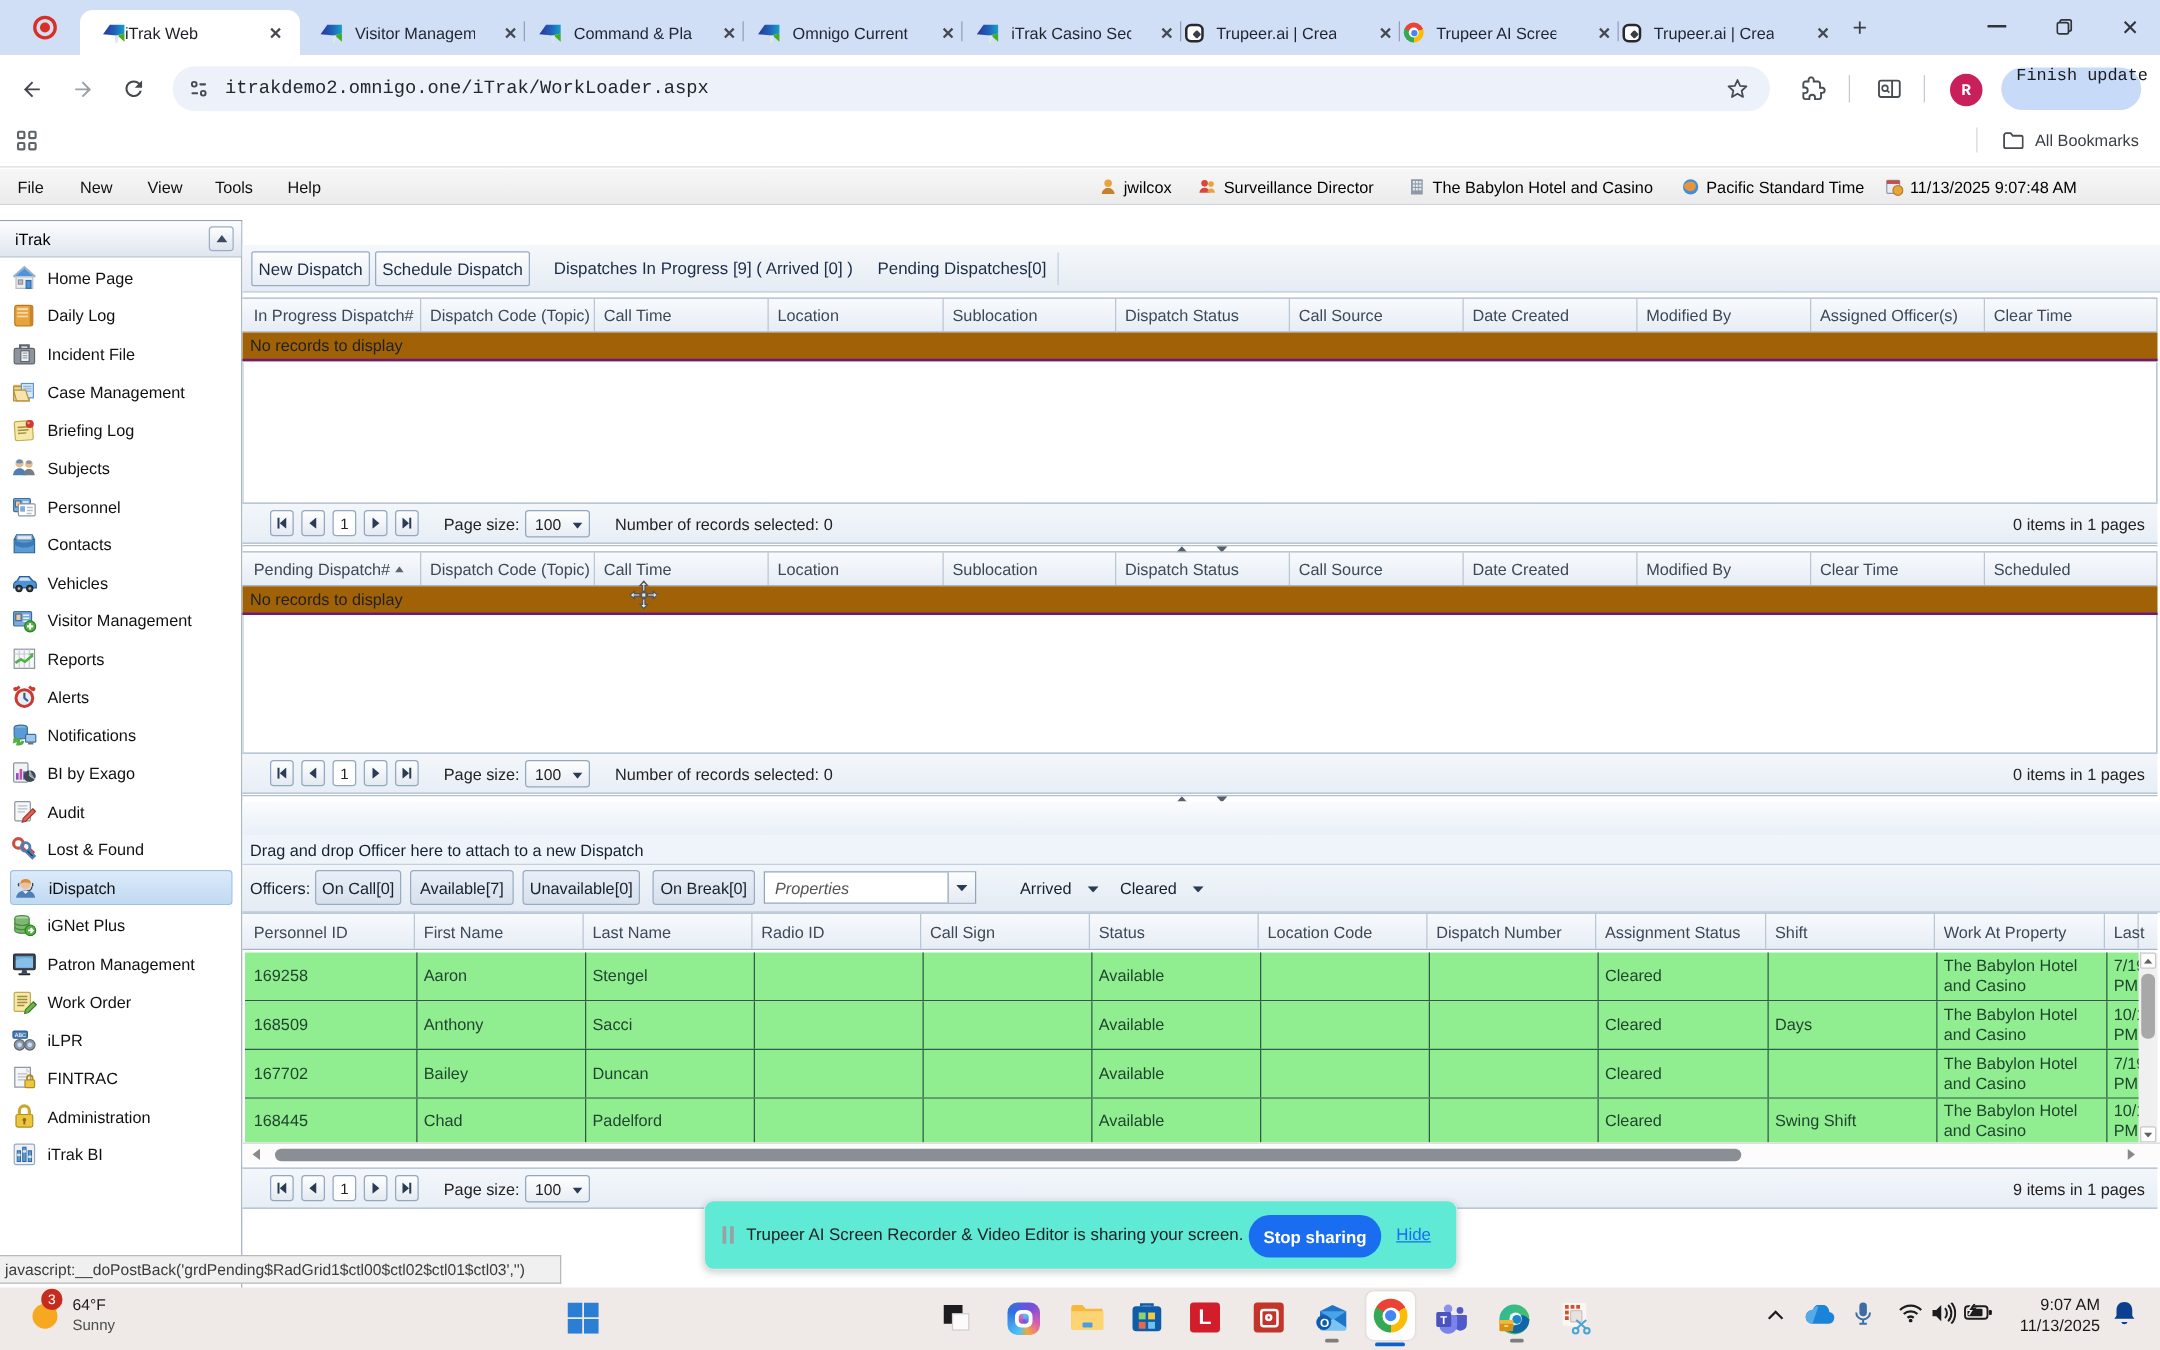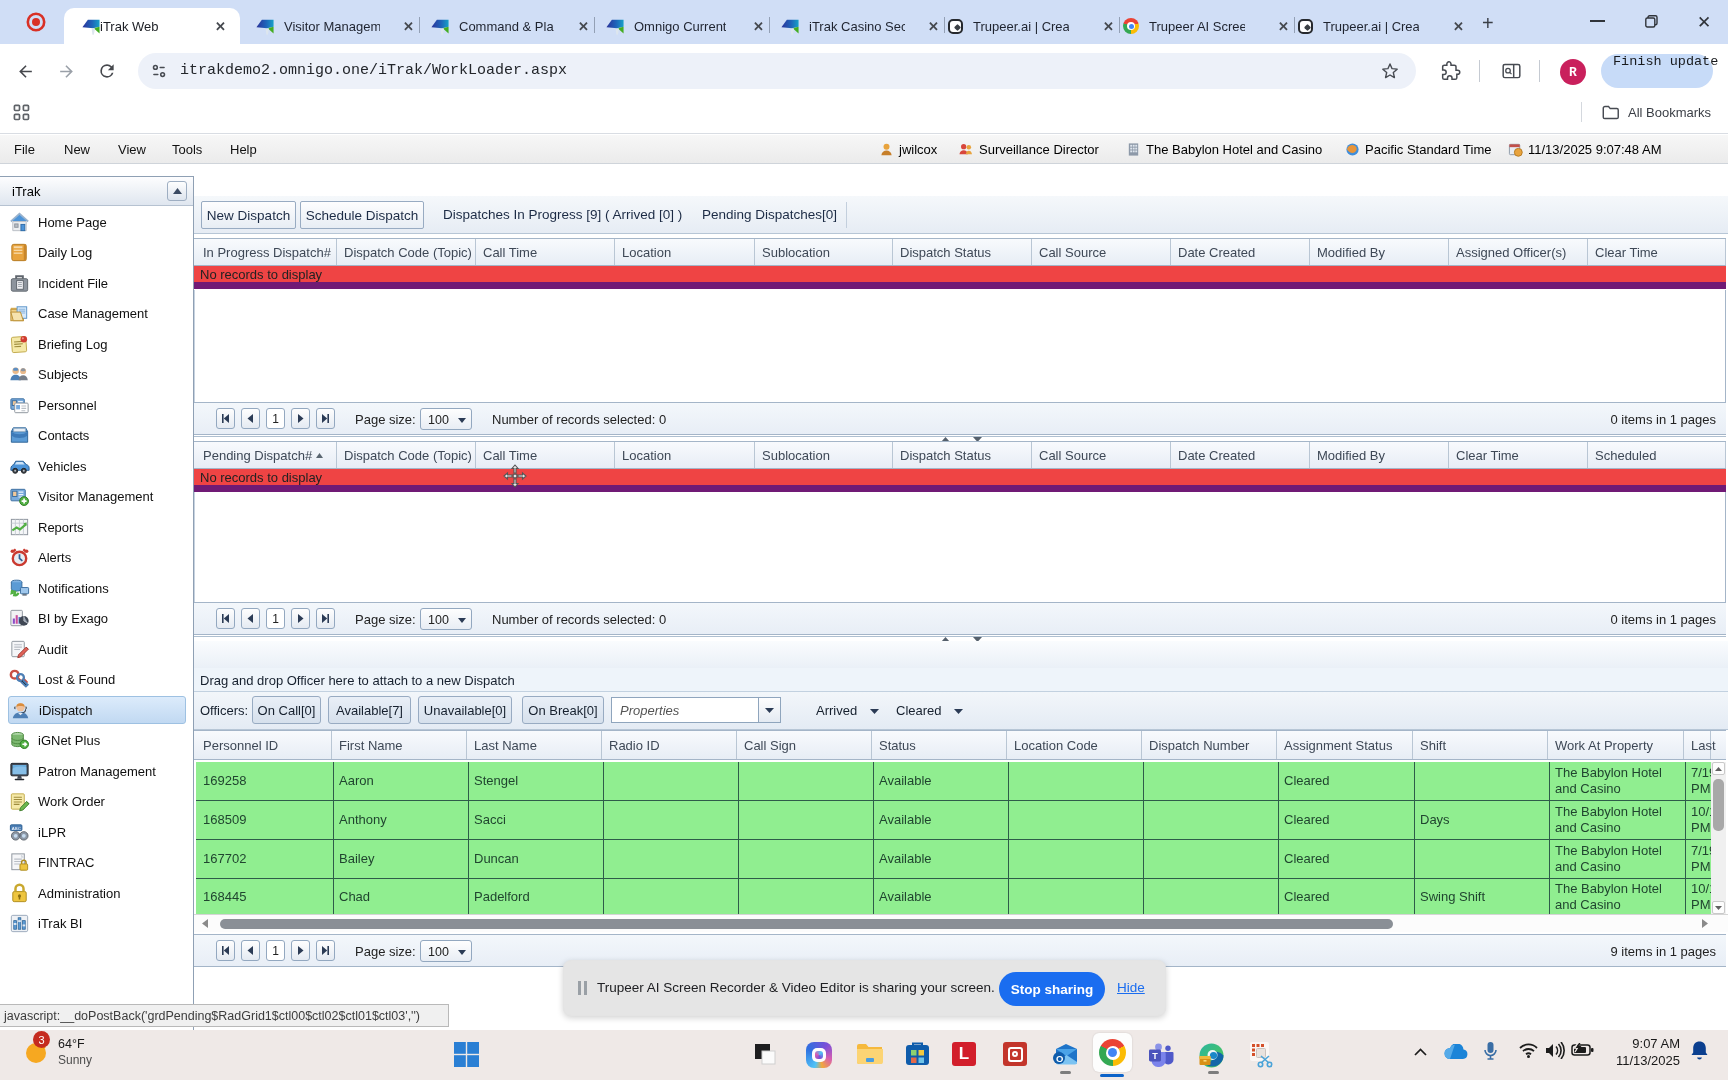--- a/index.html
+++ b/index.html
@@ -28,21 +28,21 @@
 .mr { position:absolute; top:7px; display:flex; align-items:center; gap:5px; color:#000; }
 
 #sidebar { left:0; top:164px; width:194px; height:888px; background:#fff; border-right:1px solid #8fa0b4; border-top:1px solid #8fa0b4;margin-top:12px; }
 #sb-head { position:absolute; left:0; top:0; width:193px; height:29px; background:linear-gradient(#fdfdfe,#dfe6ef); border-bottom:1px solid #b6c2d1; }
 .sb-item { position:absolute; left:8px; width:178px; height:28px; display:flex; align-items:center; gap:7px; font-size:13px; color:#101010; }
 .sb-sel { background:linear-gradient(#dcebfb,#c1d9f2); border:1px solid #9ec1e2; border-radius:3px; }
 
 #main { left:194px; top:164px; width:1534px; height:866px; background:#fff; }
 .gridhead { position:absolute; left:0; width:1532px; height:28px; background:linear-gradient(#f8fafd,#e7edf5); border-top:1px solid #a4b5c8; border-bottom:1px solid #a4b5c8; }
 .gh-cell { position:absolute; top:0; height:100%; display:flex; align-items:center; padding-left:7px; font-size:13px; color:#3e4856; border-right:1px solid #b9c6d4; }
-.norec { position:absolute; left:0; width:1532px; height:23px; border-bottom:7px solid #701a75; background:#ef4444; font-size:13px; color:#222; display:flex; align-items:center; padding-left:6px; }
+.norec { position:absolute; left:0; width:1532px; height:23px; border-bottom:2px solid #701a75; background:#a16207; font-size:13px; color:#222; display:flex; align-items:center; padding-left:6px; }
 .pager { position:absolute; left:0; width:1532px; height:33px; background:linear-gradient(#f3f7fb,#e8eef6); border-top:1px solid #a4b5c8; border-bottom:1px solid #a4b5c8; font-size:13px; color:#222; }
 .pbtn { position:absolute; top:5px; width:19px; height:21px; background:linear-gradient(#fefefe,#e4eaf2); border:1px solid #93a8c0; border-radius:3px; color:#2b3b55; font-size:9px; display:flex; align-items:center; justify-content:center; }
 .ptext { position:absolute; top:9px; }
 .mtab { position:absolute; top:7px; font-size:13.5px; color:#1c2b45; }
 .tbtn { position:absolute; top:5px; height:28px; background:linear-gradient(#fdfdfe,#e7edf4); border:1px solid #98abc2; border-radius:2px; font-size:13.5px; color:#1c2b45; display:flex; align-items:center; justify-content:center; }
 .tlink { position:absolute; top:11px; font-size:13.5px; color:#1c2b45; }
 .obtn { position:absolute; top:4px; height:28px; background:linear-gradient(#e9eff7,#d6e0ec); border:1px solid #98abc2; border-radius:3px; font-size:13px; color:#16202e; display:flex; align-items:center; justify-content:center; }
 .grow { position:absolute; left:2px; width:1515px; height:39px; background:#90ee90; border-bottom:1px solid #2e5c49; }
 .gr-cell { position:absolute; top:0; height:100%; border-right:1px solid #2e5c49; font-size:13px; color:#20452f; padding-left:5px; line-height:16px; overflow:hidden; display:flex; align-items:center; }
 
@@ -742,21 +742,21 @@
         <svg width="8" height="5" viewBox="0 0 8 5" style="position:absolute;right:5px;top:9px">
           <path d="M0 0h8L4 5z" fill="#2b3b55"></path>
         </svg>
       </div>
   <div class="ptext" style="right:10px">9 items in 1 pages</div>
 </div>
 </div>
 <div class="abs" style="left:0;top:1004px;width:449px;height:23px;background:#f0f0f0;border:1px solid #b9b9b9;border-left:none;font-size:12.5px;color:#3c3c3c">
     <span style="position:absolute;left:4px;top:4px;white-space:nowrap">javascript:__doPostBack('grdPending$RadGrid1$ctl00$ctl02$ctl01$ctl03','')</span>
   </div>
-<div class="abs" style="left:563px;top:960px;width:603px;height:56px;background:#e5e5e5;border:1px solid #e4e4e4;border-radius:8px;box-shadow:0 2px 6px rgba(0,0,0,0.18)">
+<div class="abs" style="left:563px;top:960px;width:603px;height:56px;background:#5eead4;border:1px solid #e4e4e4;border-radius:8px;box-shadow:0 2px 6px rgba(0,0,0,0.18)">
   <span style="position:absolute;left:14px;top:20px;width:3px;height:14px;background:#9aa0a6"></span>
     <span style="position:absolute;left:20px;top:20px;width:3px;height:14px;background:#9aa0a6"></span>
   <span style="position:absolute;left:33px;top:19px;font-size:13.5px;color:#202124">Trupeer AI Screen Recorder &amp; Video Editor is sharing your screen.</span>
   <div style="position:absolute;left:435px;top:11px;width:106px;height:34px;border-radius:17px;background:#1a6df0;color:#fff;font-size:13.5px;font-weight:bold;display:flex;align-items:center;justify-content:center">Stop sharing</div>
   <span style="position:absolute;left:553px;top:19px;font-size:13.5px;color:#1a6df0;text-decoration:underline">Hide</span>
 </div>
 <div id="taskbar" class="abs">
   <svg class="abs" style="left:24px;top:9px" width="26" height="26" viewBox="0 0 26 26">
       <circle cx="12" cy="14" r="10" fill="#f6a821"></circle>
       <path d="M12 4a10 10 0 0 1 8.6 5" fill="none" stroke="#e8890c" stroke-width="3"></path>

